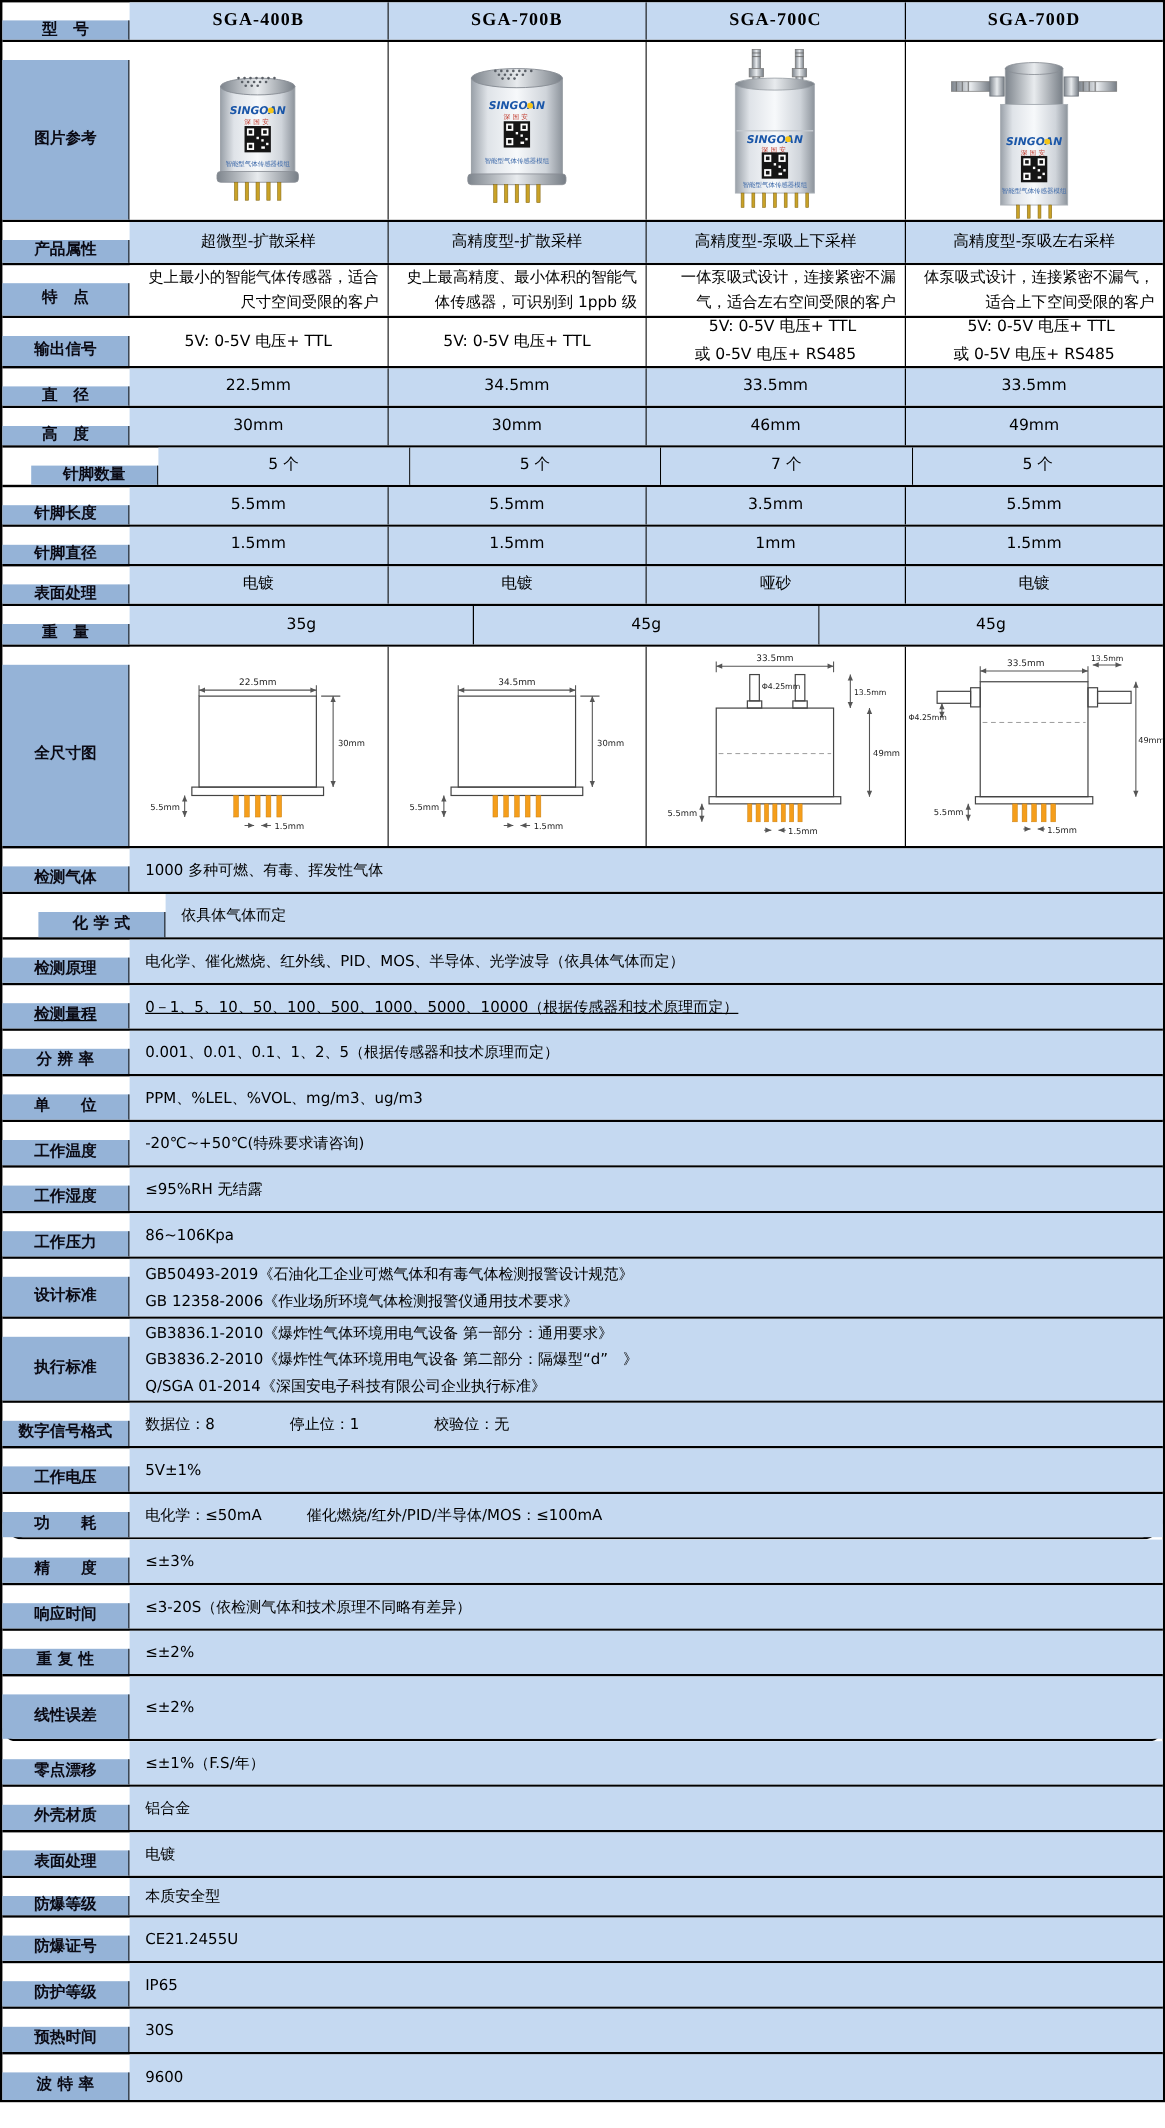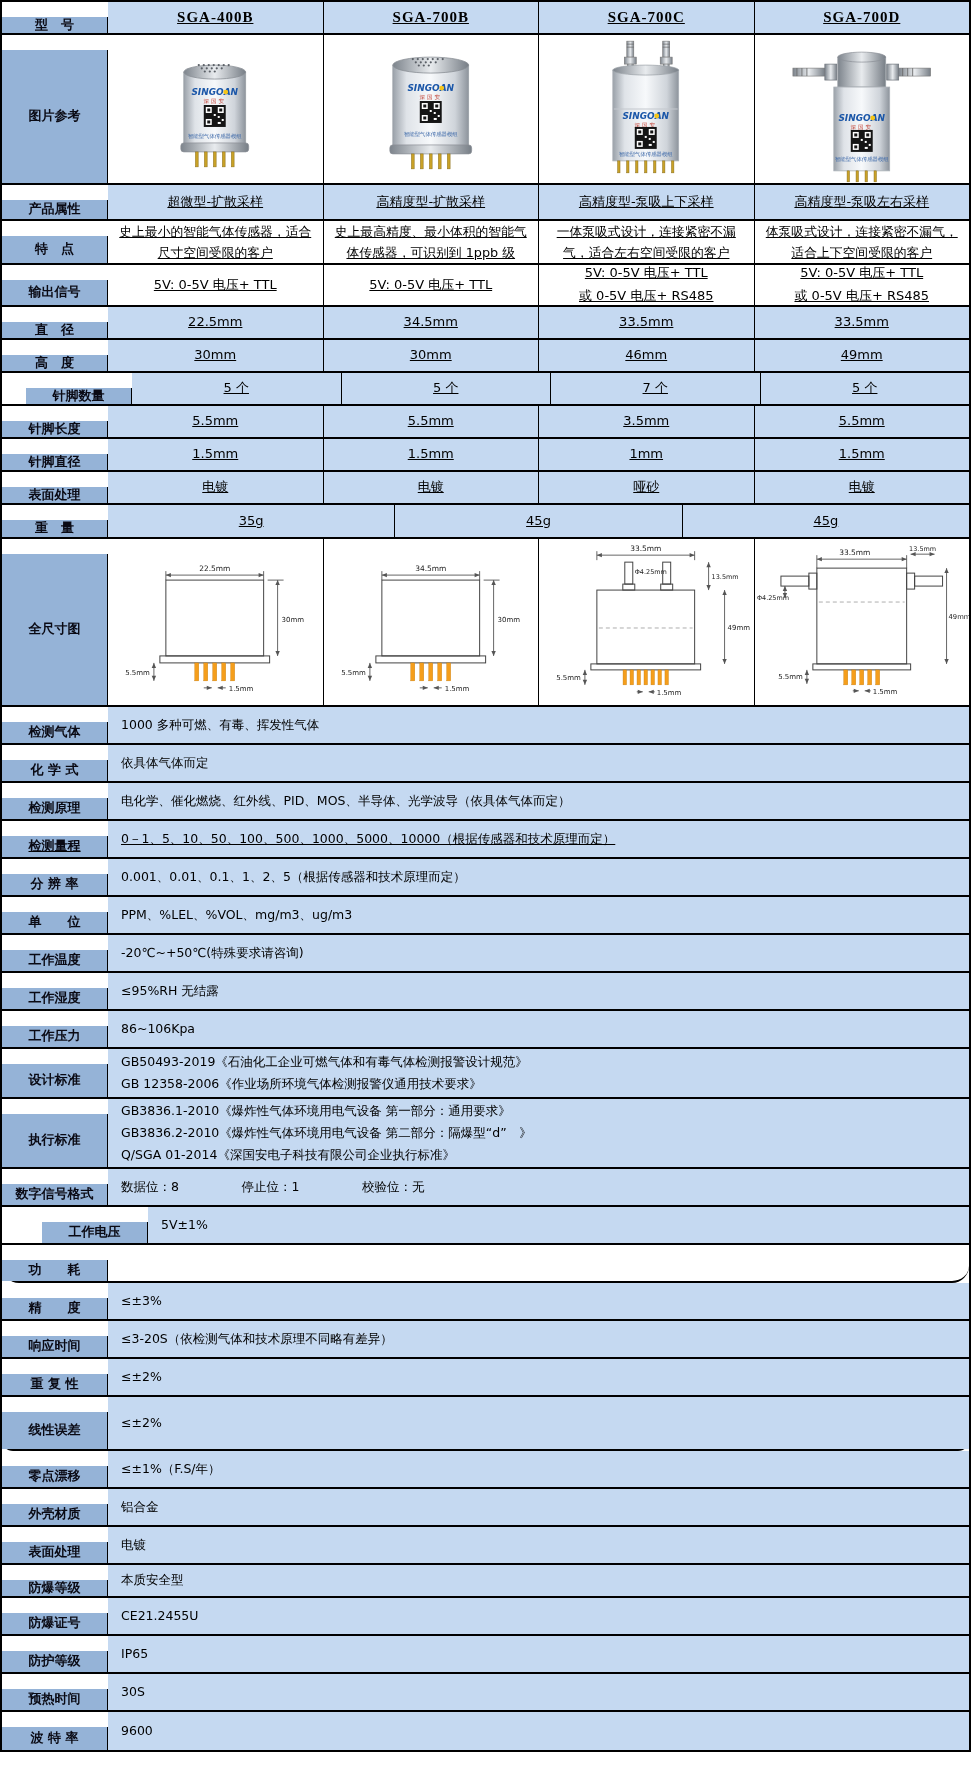--- a/index.html
+++ b/index.html
@@ -18,22 +18,22 @@
   .label-cell{
     flex:0 0 106px;width:106px;background:var(--c-label);
     border-right:1px solid var(--c-border);
     display:flex;align-items:center;justify-content:center;
     font-weight:bold;font-size:13px;color:#0a0a14;text-align:center;
     box-sizing:border-box;padding:2px 3px;line-height:1.3;margin-top:15px;
   }
   .data-cell{
     flex:1 1 0;border-right:1px solid var(--c-border);
     display:flex;align-items:center;justify-content:center;
-    text-align:center;font-size:13px;box-sizing:border-box;
-    padding:2px 7px;overflow:hidden;text-decoration:underline;
+    text-align:right;font-size:13px;box-sizing:border-box;
+    padding:2px 7px;overflow:hidden;
   }
   .row .data-cell:last-child,.row .full-cell:last-child{border-right:none;}
   .shade-blue .data-cell{background:var(--c-blue);}
   .shade-white .data-cell{background:#fff;}
   .shade-header .data-cell{background:var(--c-blue);}
   .model{
     font-family:"Liberation Serif","DejaVu Serif",serif;
     font-weight:bold;font-size:15px;letter-spacing:1px;
   }
   .val{white-space:pre-line;line-height:1.75;}
@@ -571,21 +571,21 @@
           <text x="118" y="152" text-anchor="start" font-size="7" fill="#222">1.5mm</text>
         </svg>
       </div>
   </div>
 
   <div id="full-rows"><div class="row" style="height: 38px;">
         <div class="label-cell">检测气体</div>
         <div class="full-cell">
           <div class="line">1000 多种可燃、有毒、挥发性气体</div>
         </div>
-      </div><div class="row" style="height: 38px;">
+      </div><div class="row" style="height: 38px; padding-left: 30px;">
         <div class="label-cell">化 学 式</div>
         <div class="full-cell">
           <div class="line">依具体气体而定</div>
         </div>
       </div><div class="row" style="height: 38px;">
         <div class="label-cell">检测原理</div>
         <div class="full-cell">
           <div class="line">电化学、催化燃烧、红外线、PID、MOS、半导体、光学波导（依具体气体而定）</div>
         </div>
       </div><div class="row" style="height: 38px; text-decoration: underline;">
@@ -629,27 +629,30 @@
         <div class="full-cell">
           <div class="line">GB3836.1-2010《爆炸性气体环境用电气设备 第一部分：通用要求》</div>
           <div class="line">GB3836.2-2010《爆炸性气体环境用电气设备 第二部分：隔爆型“d”　》</div>
           <div class="line">Q/SGA 01-2014《深国安电子科技有限公司企业执行标准》</div>
         </div>
       </div><div class="row" style="height: 38px;">
         <div class="label-cell">数字信号格式</div>
         <div class="full-cell">
           <div class="line">数据位：8　　　　　停止位：1　　　　　校验位：无</div>
         </div>
-      </div><div class="row" style="height: 38px; padding-left: 40px;">
+      </div><div class="row" style="height: 38px;">
         <div class="label-cell">工作电压</div>
         <div class="full-cell">
           <div class="line">5V±1%</div>
         </div>
       </div><div class="row" style="height: 38px; border-radius: 17px;">
         <div class="label-cell">功　　耗</div>
+        <div class="full-cell">
+          <div class="line">电化学：≤50mA　　　催化燃烧/红外/PID/半导体/MOS：≤100mA</div>
+        </div>
       </div><div class="row" style="height: 38px;">
         <div class="label-cell">精　　度</div>
         <div class="full-cell">
           <div class="line">≤±3%</div>
         </div>
       </div><div class="row" style="height: 38px;">
         <div class="label-cell">响应时间</div>
         <div class="full-cell">
           <div class="line">≤3-20S（依检测气体和技术原理不同略有差异）</div>
         </div>

